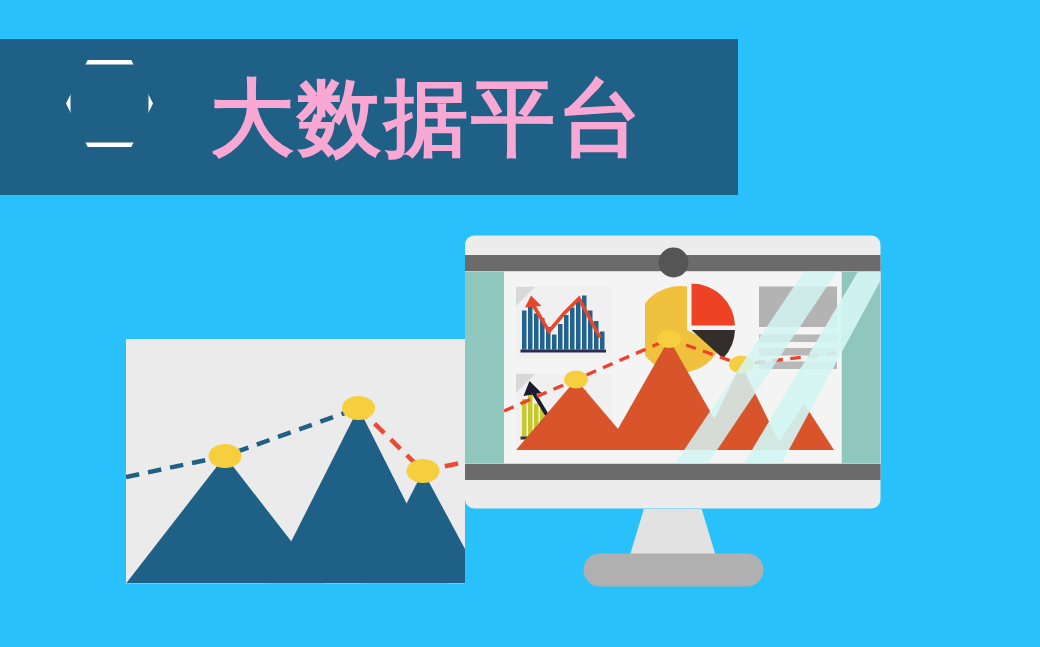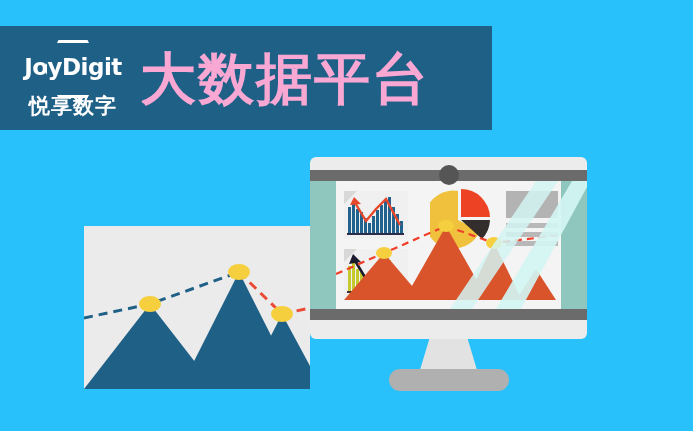--- a/index.html
+++ b/index.html
@@ -95,22 +95,20 @@
 </style>
 </head>
 <body>
 
 <div id="stage">
 
   <div class="banner">
 
     <div class="logo-wrap">
       <div class="hexagon"></div>
-      <div class="logo-en">JoyDigit</div>
-      <div class="logo-cn">悦享数字</div>
     </div>
 
     <div class="banner-title">大数据平台</div>
   </div>
 
   <div class="left-panel">
     <svg class="lp-svg" viewBox="0 0 226 163" preserveAspectRatio="none">
       <polygon points="0,163 66,78 132,163" fill="#1f6087"></polygon>
       <polygon points="96,163 155,46 214,163" fill="#1f6087"></polygon>
       <polygon points="160,163 198,88 226,140 226,163" fill="#1f6087"></polygon>

